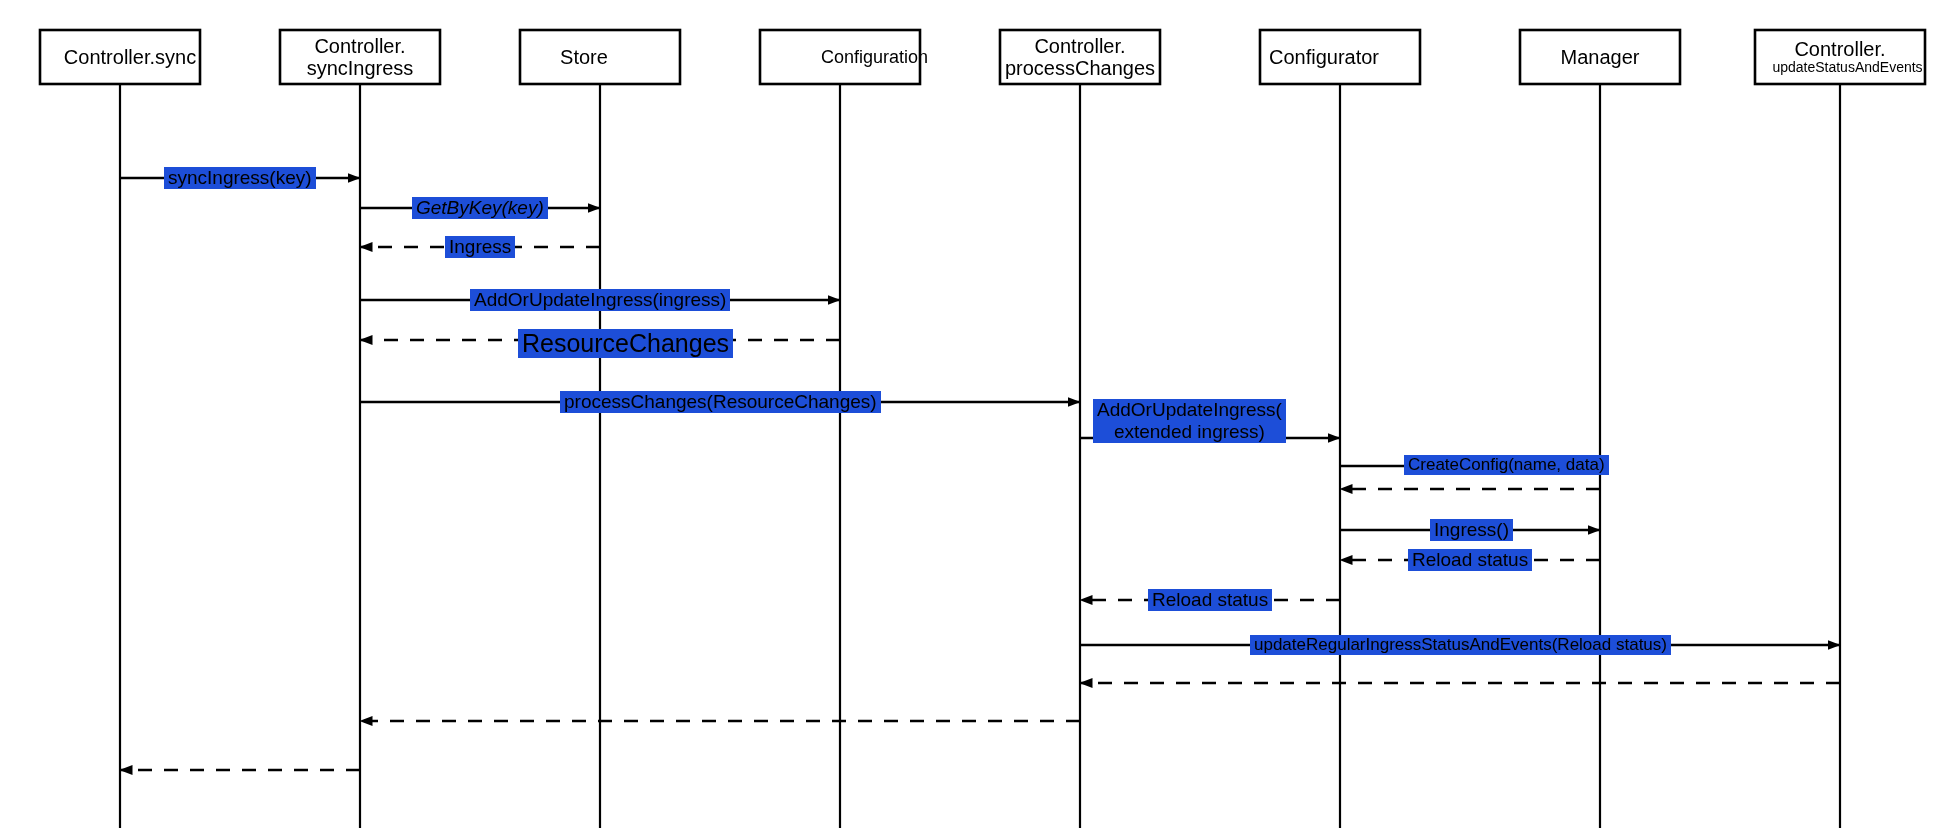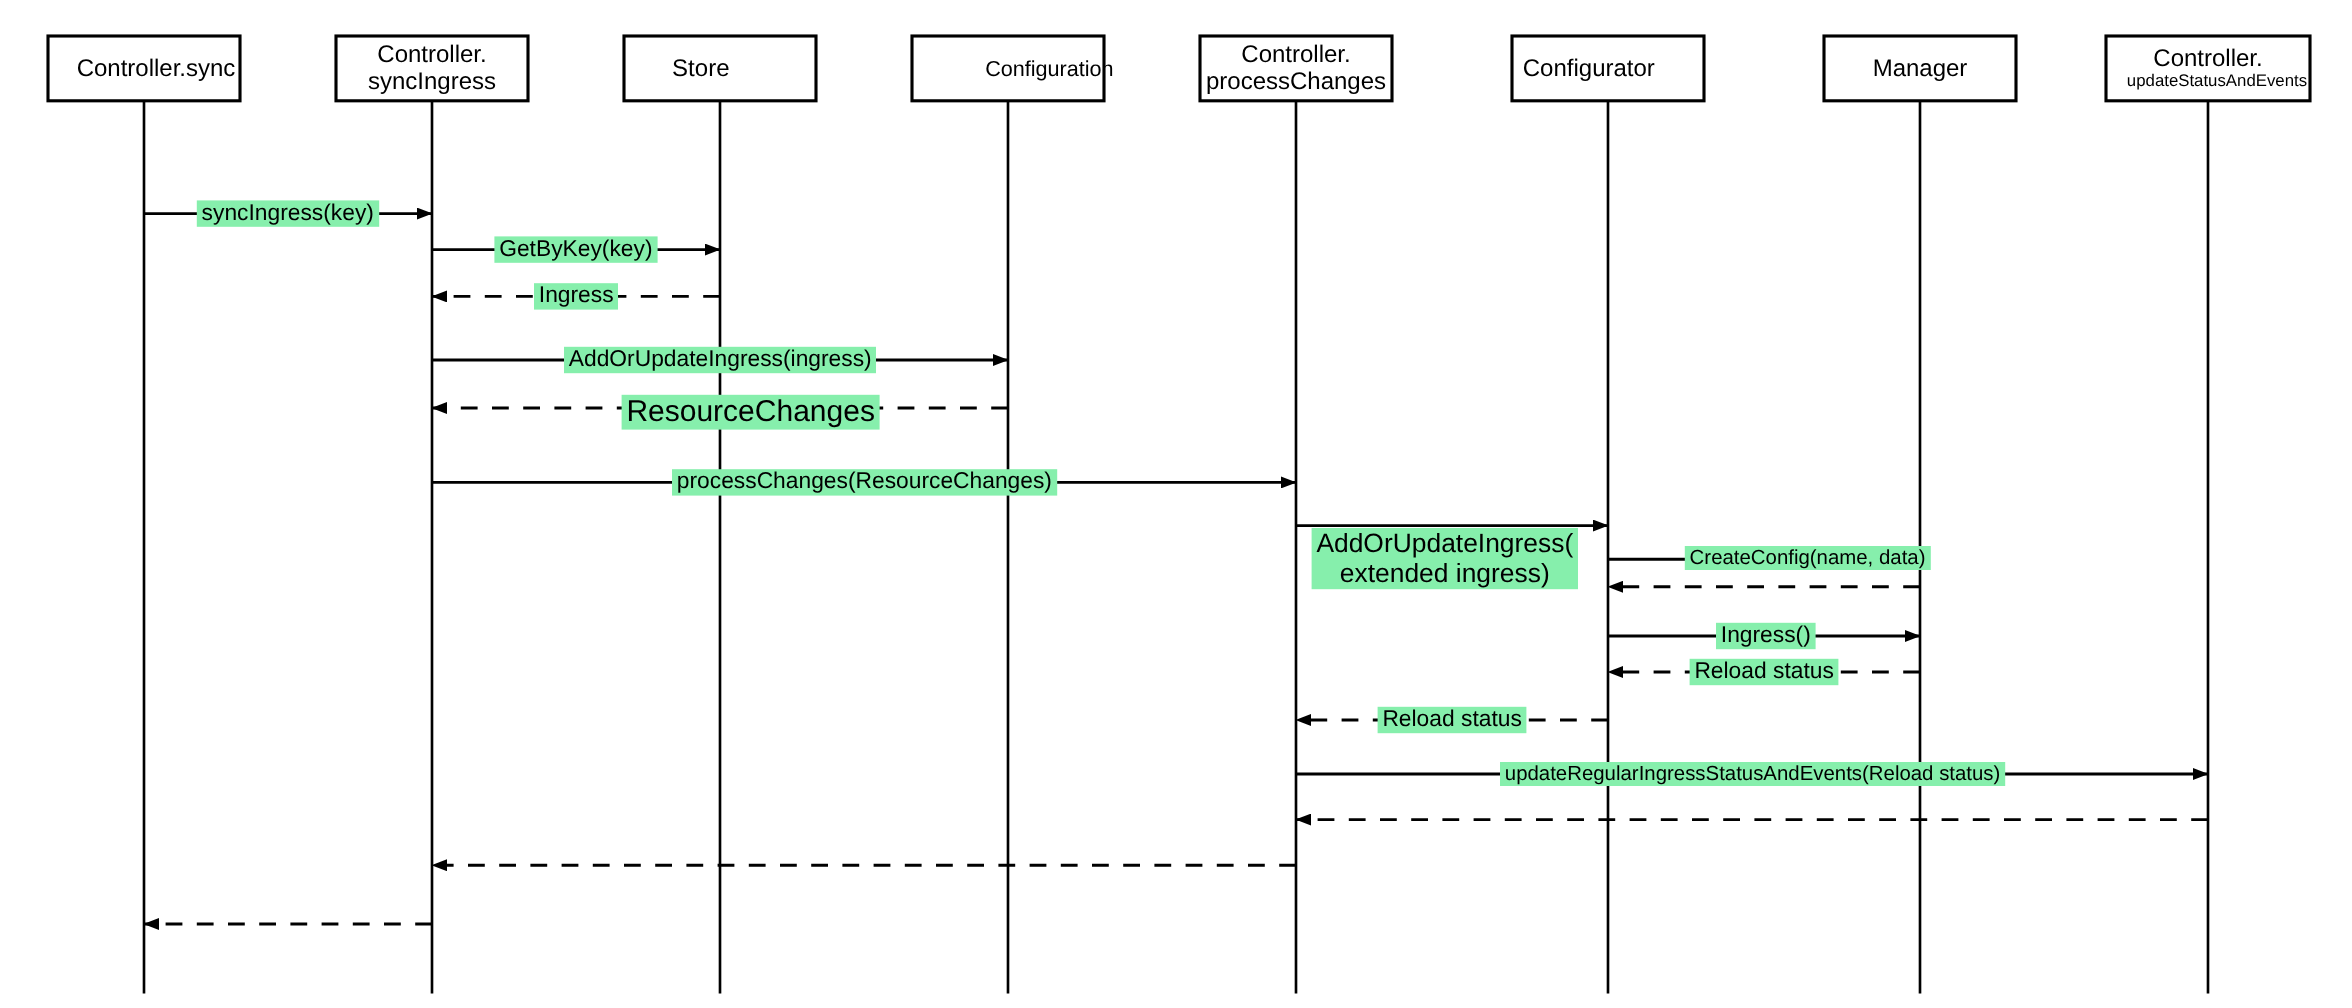--- a/index.html
+++ b/index.html
@@ -6,21 +6,21 @@
   body{width:1960px;height:840px;font-family:"Liberation Sans",sans-serif;color:#000;}
   #canvas{position:relative;width:1960px;height:840px;overflow:hidden;background:#fff;}
   svg#diagram{position:absolute;left:0;top:0;width:1960px;height:840px;}
   .plabel{
     position:absolute;text-align:center;line-height:1.12;
     font-family:"Liberation Sans",sans-serif;color:#000;
     display:flex;align-items:center;justify-content:center;flex-direction:column;
     pointer-events:none;
   }
   .mlabel{
-    position:absolute;background:#86efac;padding:0 4px;white-space:pre;
+    position:absolute;background:#1d4ed8;padding:0 4px;white-space:pre;
     font-family:"Liberation Sans",sans-serif;color:#000;text-align:center;
     line-height:1.15;
   }
 </style>
 </head>
 <body>
 
 <div id="canvas">
   <svg id="diagram" viewBox="0 0 1960 840" xmlns="http://www.w3.org/2000/svg">
     <defs>
@@ -89,26 +89,26 @@
         <span>Configurator</span>
       </div>
       <div class="plabel" style="left: 1520px; top: 30px; width: 160px; height: 54px; font-size: 20px;">
         <span>Manager</span>
       </div>
       <div class="plabel" style="left: 1755px; top: 30px; width: 170px; height: 54px; font-size: 20px;">
         <span>Controller.</span>
         <span style="font-size: 14px; margin-left: 15px;">updateStatusAndEvents</span>
       </div>
       <div class="mlabel" style="font-size: 19px; left: 164px; top: 167px;">syncIngress(key)</div>
-      <div class="mlabel" style="font-size: 19px; left: 412px; top: 197px;">GetByKey(key)</div>
+      <div class="mlabel" style="font-size: 19px; left: 412px; top: 197px; font-style: italic;">GetByKey(key)</div>
       <div class="mlabel" style="font-size: 19px; left: 445px; top: 236px;">Ingress</div>
       <div class="mlabel" style="font-size: 19px; left: 470px; top: 289px;">AddOrUpdateIngress(ingress)</div>
       <div class="mlabel" style="font-size: 25px; left: 518px; top: 329px;">ResourceChanges</div>
       <div class="mlabel" style="font-size: 19px; left: 560px; top: 391px;">processChanges(ResourceChanges)</div>
-      <div class="mlabel" style="font-size: 22px; left: 1093px; top: 440px;">AddOrUpdateIngress(
+      <div class="mlabel" style="font-size: 19px; left: 1093px; top: 399px;">AddOrUpdateIngress(
 extended ingress)</div>
       <div class="mlabel" style="font-size: 17px; left: 1404px; top: 455px;">CreateConfig(name, data)</div>
       <div class="mlabel" style="font-size: 19px; left: 1430px; top: 519px;">Ingress()</div>
       <div class="mlabel" style="font-size: 19px; left: 1408px; top: 549px;">Reload status</div>
       <div class="mlabel" style="font-size: 19px; left: 1148px; top: 589px;">Reload status</div>
       <div class="mlabel" style="font-size: 17px; left: 1250px; top: 635px;">updateRegularIngressStatusAndEvents(Reload status)</div>
     </div>
 </div>
 
 </body></html>

